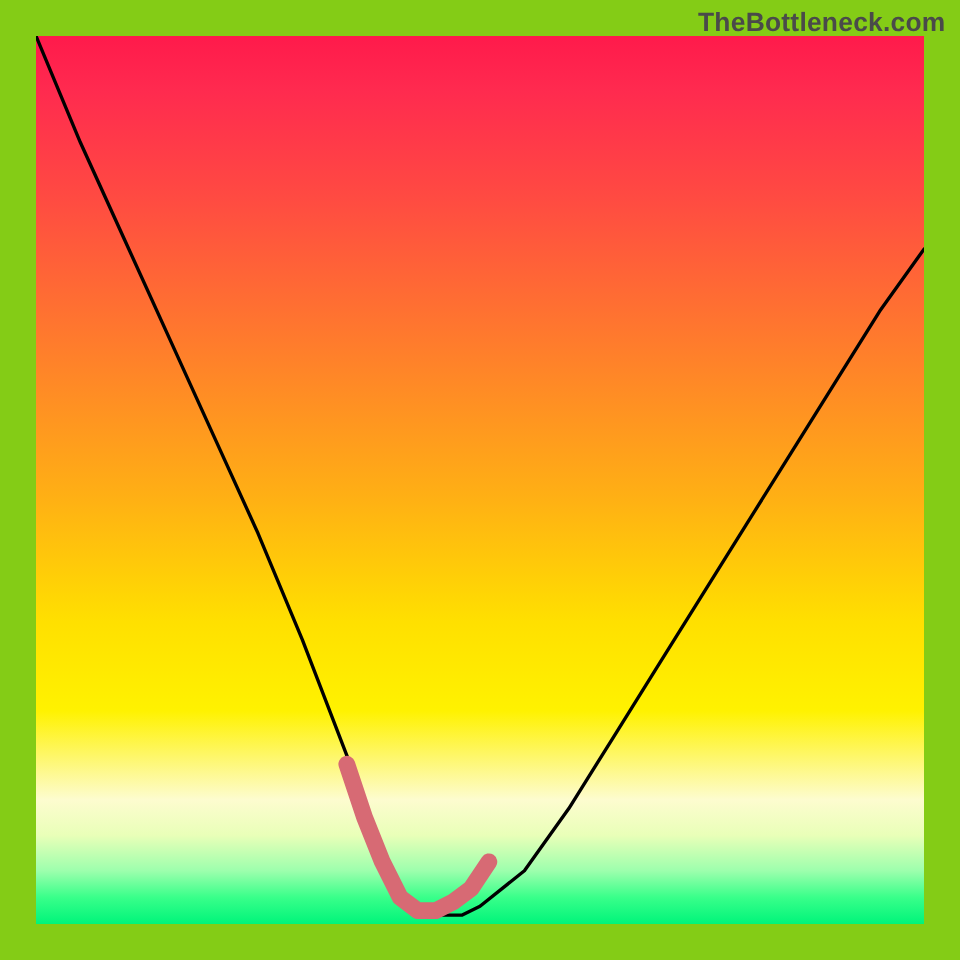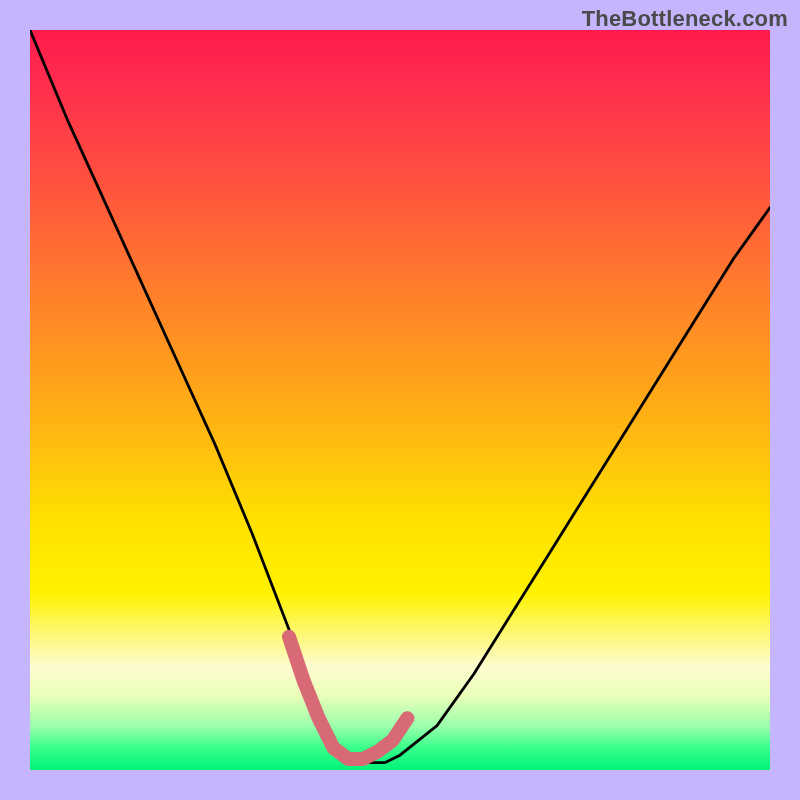--- a/index.html
+++ b/index.html
@@ -8,21 +8,21 @@
     width: 800px;
     height: 800px;
     overflow: hidden;
     background: #000;
     font-family: Arial, Helvetica, sans-serif;
   }
   .frame {
     position: relative;
     width: 800px;
     height: 800px;
-    background: #c4b5fd;
+    background: #84cc16;
   }
   .plot-area {
     position: absolute;
     left: 30px;
     top: 30px;
     width: 740px;
     height: 740px;
     
     background: linear-gradient(to bottom,
       #ff1a4b 0%,

